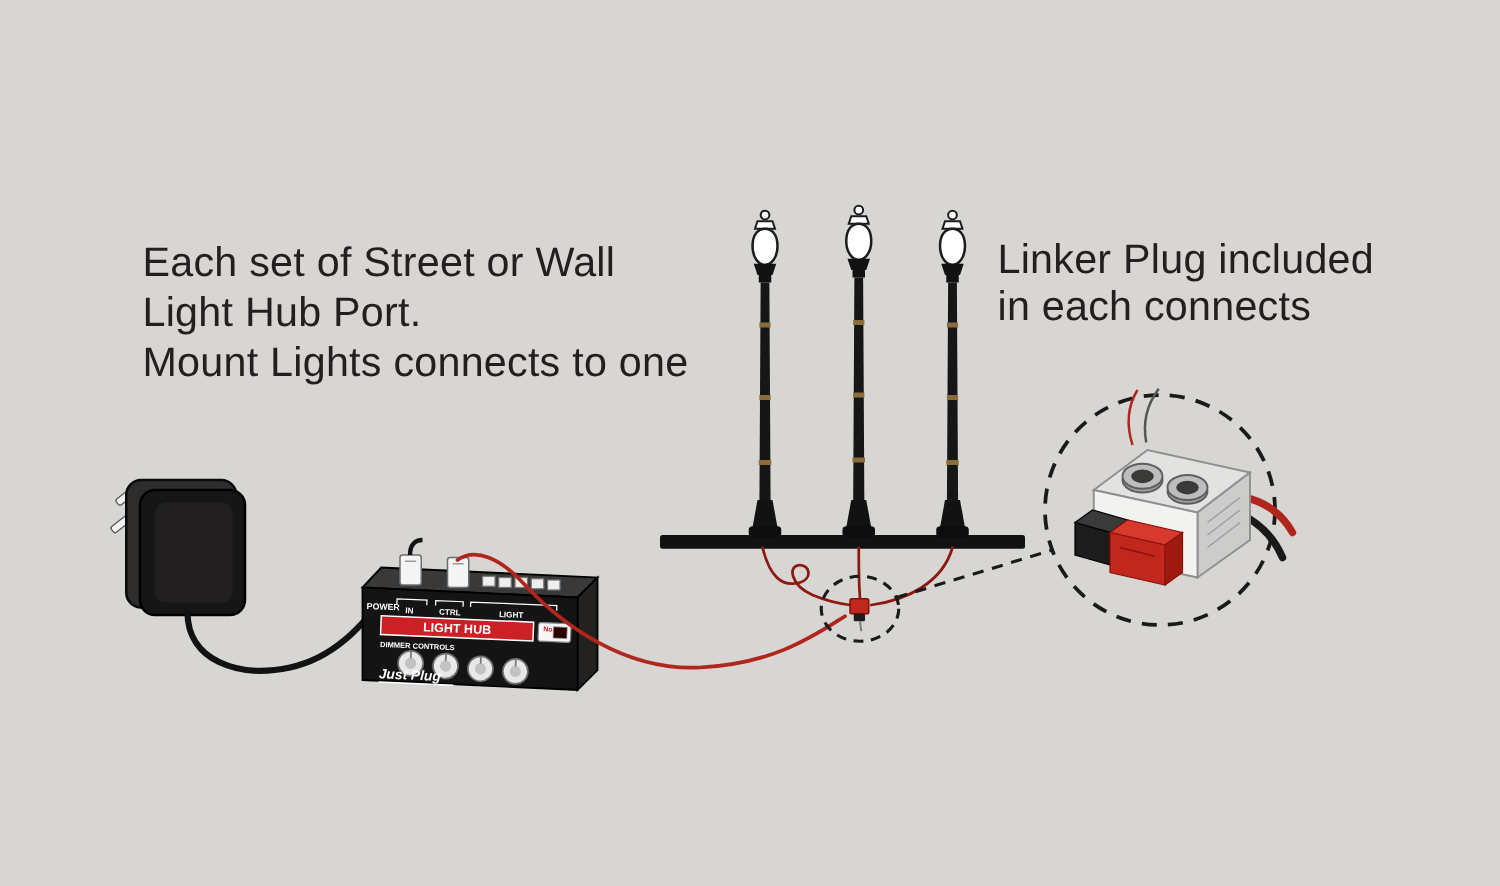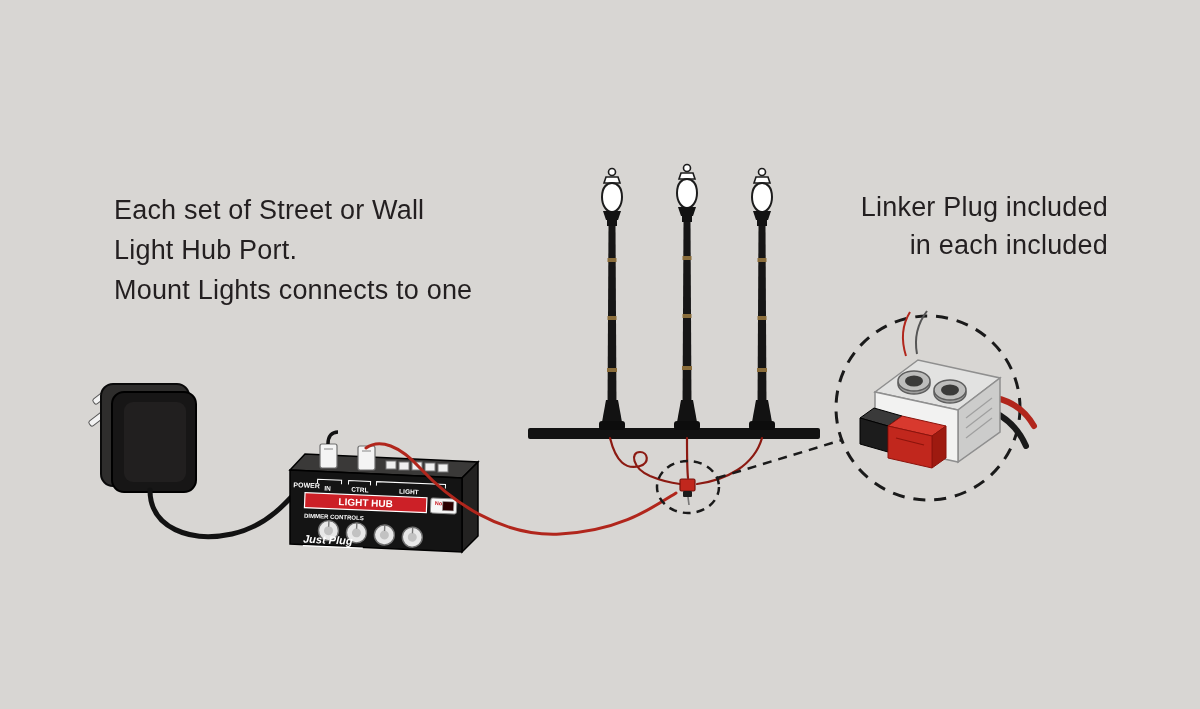--- a/index.html
+++ b/index.html
@@ -1,42 +1,42 @@
 <!DOCTYPE html>
 <html><head>
 <meta charset="utf-8">
 <style>
   html,body{margin:0;padding:0;background:#b9b7b5;}
   .stage{
     position:relative;width:1200px;height:709px;margin:0 auto;
     background:#d8d6d3;overflow:hidden;
     font-family:"Liberation Sans",sans-serif;color:#231f20;
   }
-  .caption{position:absolute;font-size:27px;line-height:40px;letter-spacing:.2px;}
+  .caption{position:absolute;font-size:33px;line-height:40px;letter-spacing:.2px;}
   .caption-left{left:114px;top:190px;text-align:left;}
-  .caption-right{left:798px;top:188px;width:310px;text-align:right;line-height:38px;}
+  .caption-right{left:798px;top:188px;width:310px;text-align:left;line-height:38px;}
   svg.diagram{position:absolute;left:0;top:0;width:1200px;height:709px;}
   svg text{font-family:"Liberation Sans",sans-serif;}
   .hub-label{fill:#ffffff;font-weight:bold;}
   .hub-banner-text{fill:#ffffff;font-weight:bold;}
 </style>
 </head>
 <body>
 
 <div class="stage">
 
   <div class="caption caption-left">
     <div>Each set of Street or Wall</div>
     <div>Light Hub Port.</div>
     <div>Mount Lights connects to one</div>
   </div>
 
   <div class="caption caption-right">
     <div>Linker Plug included</div>
-    <div>in each included</div>
+    <div>in each connects</div>
   </div>
 
   <svg class="diagram" viewBox="0 0 1200 709">
 
     <g>
 
       <g>
         <rect x="92" y="394" width="18" height="6" rx="2" transform="rotate(-38 101 397)" fill="#f2f2f2" stroke="#555" stroke-width="1"></rect>
         <rect x="88" y="416" width="18" height="6" rx="2" transform="rotate(-38 97 419)" fill="#f2f2f2" stroke="#555" stroke-width="1"></rect>
       </g>

